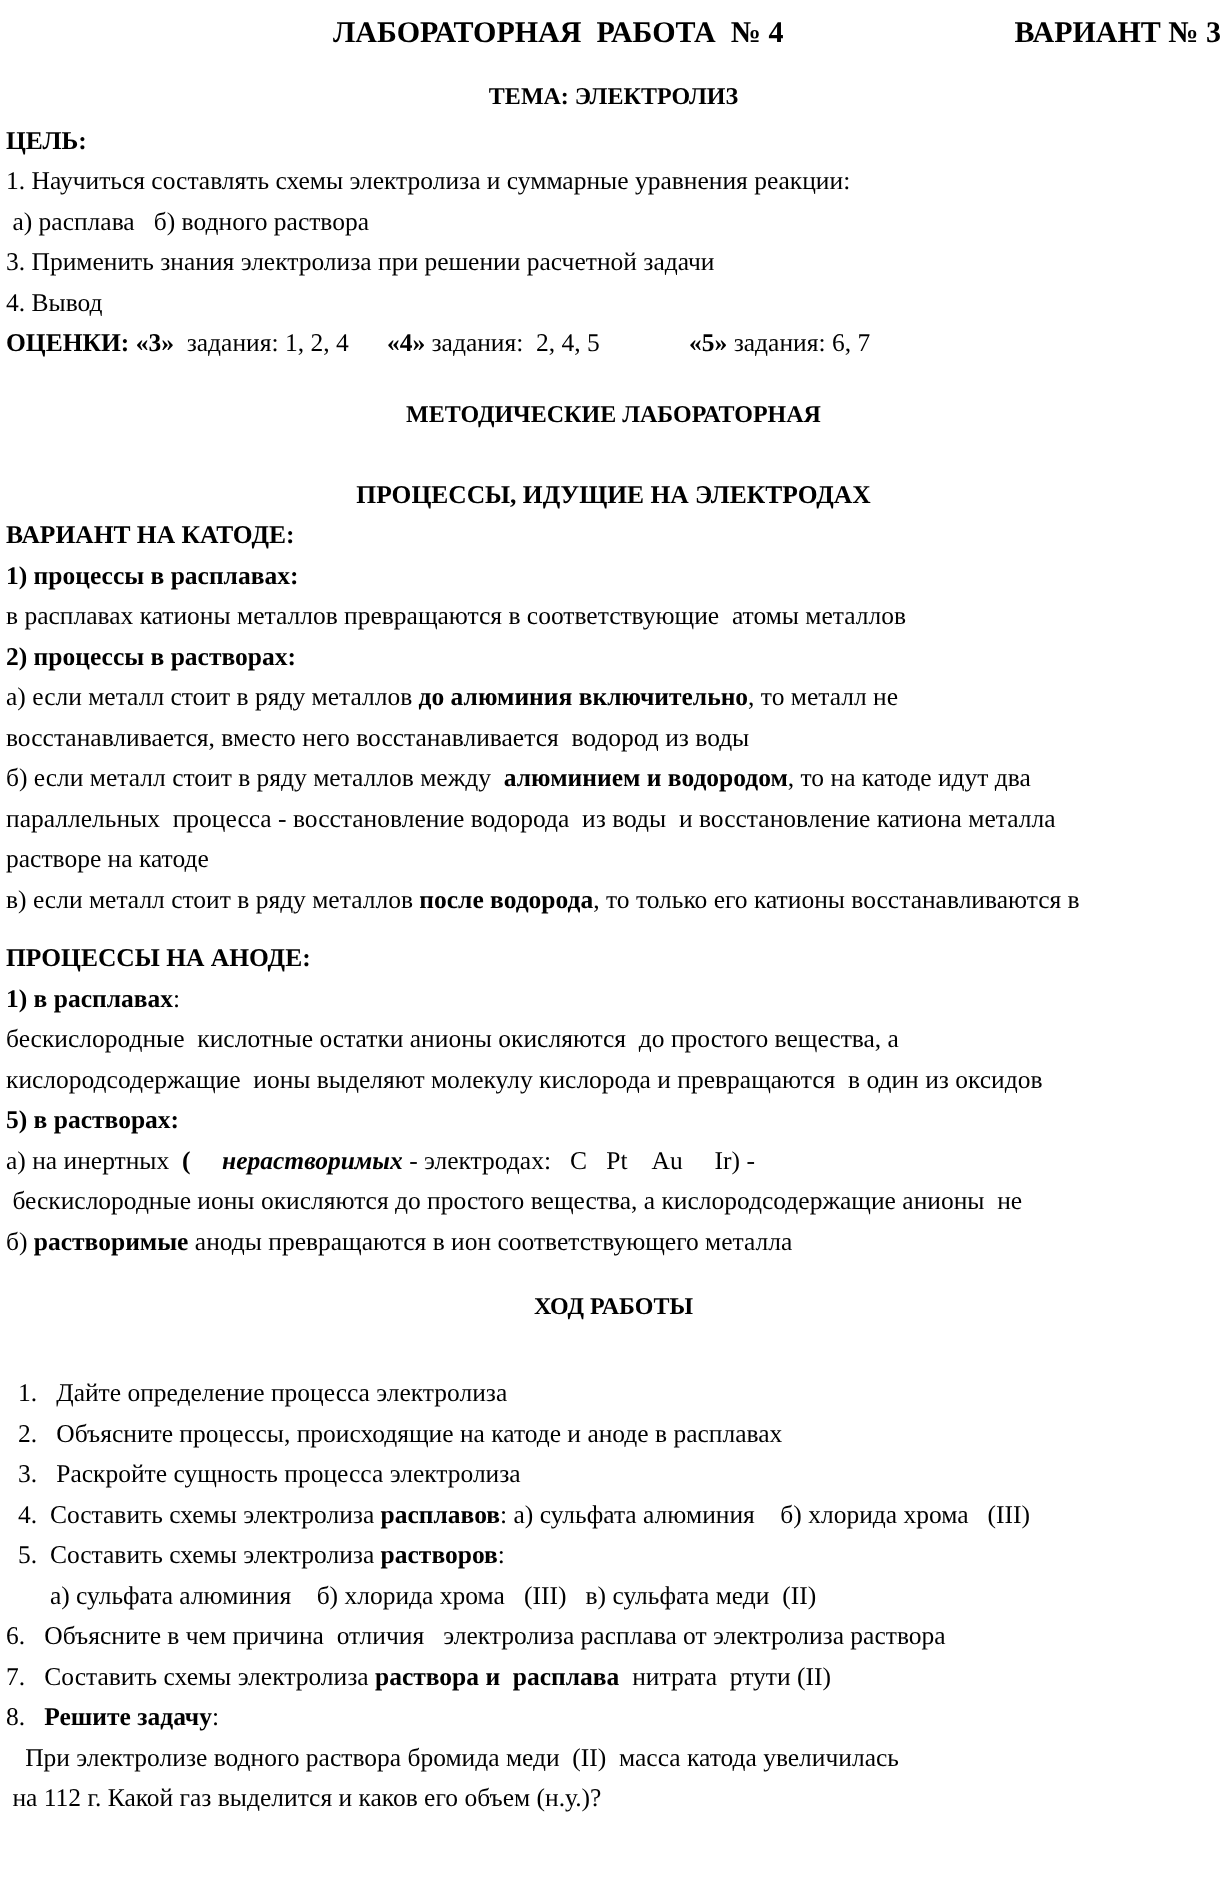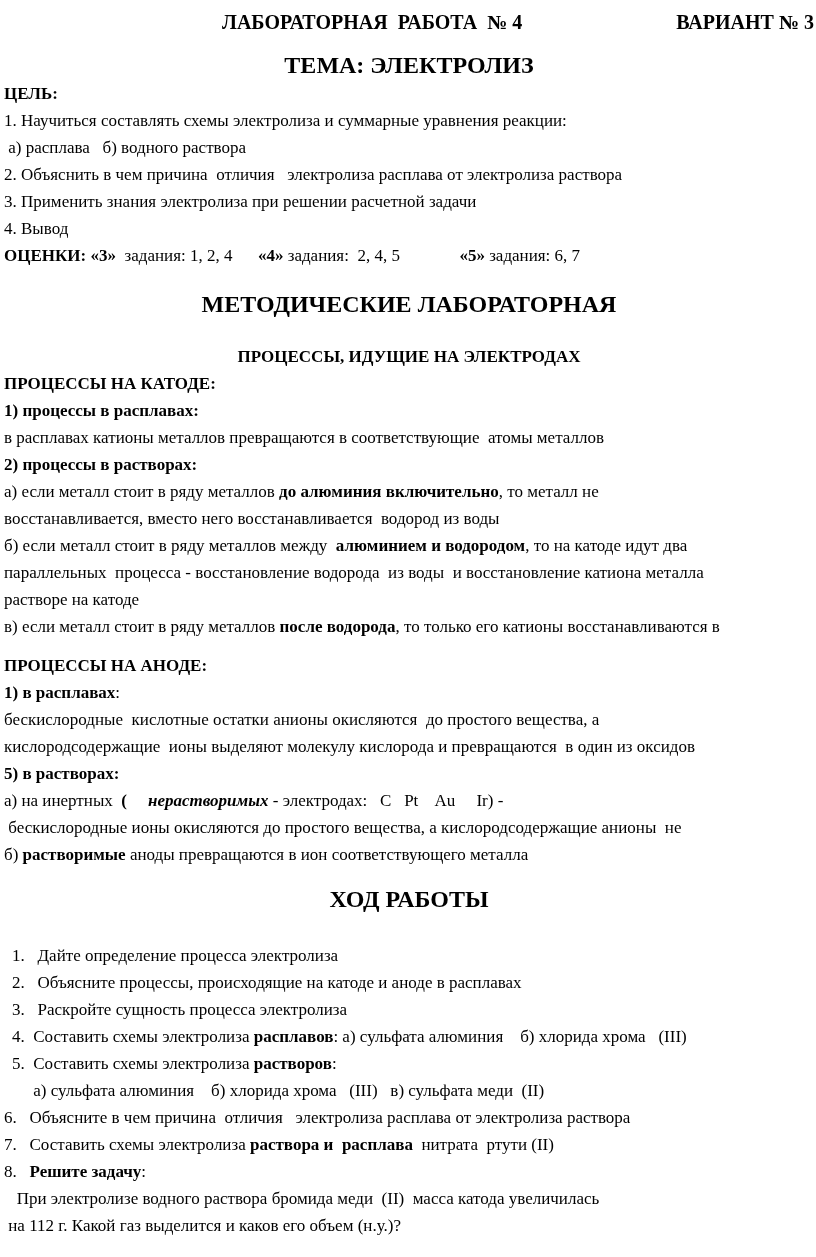--- a/index.html
+++ b/index.html
@@ -22,21 +22,21 @@
     justify-content: space-between;
     align-items: baseline;
     font-size: 20px;
     font-weight: bold;
     padding-left: 218px;
     line-height: 28px;
     white-space: pre-wrap;
     gap: 24px;
   }
   p { margin: 0; white-space: pre-wrap; line-height: 27px; }
-  .h1 { font-size: 24px; font-weight: bold; line-height: 30px; }
+  .h1 { font-size: 16px; font-weight: bold; line-height: 30px; }
   .h2 { font-weight: bold; line-height: 27px; }
   .center { text-align: center; }
   .indent { padding-left: 8px; }
   .b { font-weight: bold; }
   .i { font-style: italic; margin-left: 21px; }
   .tema { margin-top: 14px; }
   .spacer { width: 100%; }
 </style>
 </head>
 <body>
@@ -44,29 +44,28 @@
 <div class="page">
   <div class="header-row">
     <span>ЛАБОРАТОРНАЯ  РАБОТА  № 4</span>
     <span>ВАРИАНТ № 3</span>
   </div>
   <div>
       <p class="h1 center tema"><span class="b">ТЕМА: ЭЛЕКТРОЛИЗ</span></p>
       <p class="line"><span class="b">ЦЕЛЬ:</span></p>
       <p class="line"><span>1. Научиться составлять схемы электролиза и суммарные уравнения реакции:</span></p>
       <p class="line"><span> а) расплава   б) водного раствора</span></p>
-      <p class="line"><span>2. Объяснить в чем причина  отличия   электролиза расплава от электролиза раствора</span></p>
       <p class="line"><span>3. Применить знания электролиза при решении расчетной задачи</span></p>
       <p class="line"><span>4. Вывод</span></p>
       <p class="line"><span class="b">ОЦЕНКИ: «3»</span><span>  задания: 1, 2, 4      </span><span class="b">«4»</span><span> задания:  2, 4, 5              </span><span class="b">«5»</span><span> задания: 6, 7</span></p>
       <div class="spacer" style="height: 20px;"></div>
       <p class="h1 center"><span class="b">МЕТОДИЧЕСКИЕ ЛАБОРАТОРНАЯ</span></p>
       <div class="spacer" style="height: 24px;"></div>
       <p class="h2 center"><span class="b">ПРОЦЕССЫ, ИДУЩИЕ НА ЭЛЕКТРОДАХ</span></p>
-      <p class="line"><span class="b">ПРОЦЕССЫ НА КАТОДЕ:</span></p>
+      <p class="line"><span class="b">ВАРИАНТ НА КАТОДЕ:</span></p>
       <p class="line"><span class="b">1) процессы в расплавах:</span></p>
       <p class="line"><span>в расплавах катионы металлов превращаются в соответствующие  атомы металлов</span></p>
       <p class="line"><span class="b">2) процессы в растворах:</span></p>
       <p class="line"><span>а) если металл стоит в ряду металлов </span><span class="b">до алюминия включительно</span><span>, то металл не</span></p>
       <p class="line"><span>восстанавливается, вместо него восстанавливается  водород из воды</span></p>
       <p class="line"><span>б) если металл стоит в ряду металлов между  </span><span class="b">алюминием и водородом</span><span>, то на катоде идут два</span></p>
       <p class="line"><span>параллельных  процесса - восстановление водорода  из воды  и восстановление катиона металла</span></p>
       <p class="line"><span>растворе на катоде</span></p>
       <p class="line"><span>в) если металл стоит в ряду металлов </span><span class="b">после водорода</span><span>, то только его катионы восстанавливаются в</span></p>
       <div class="spacer" style="height: 12px;"></div>

